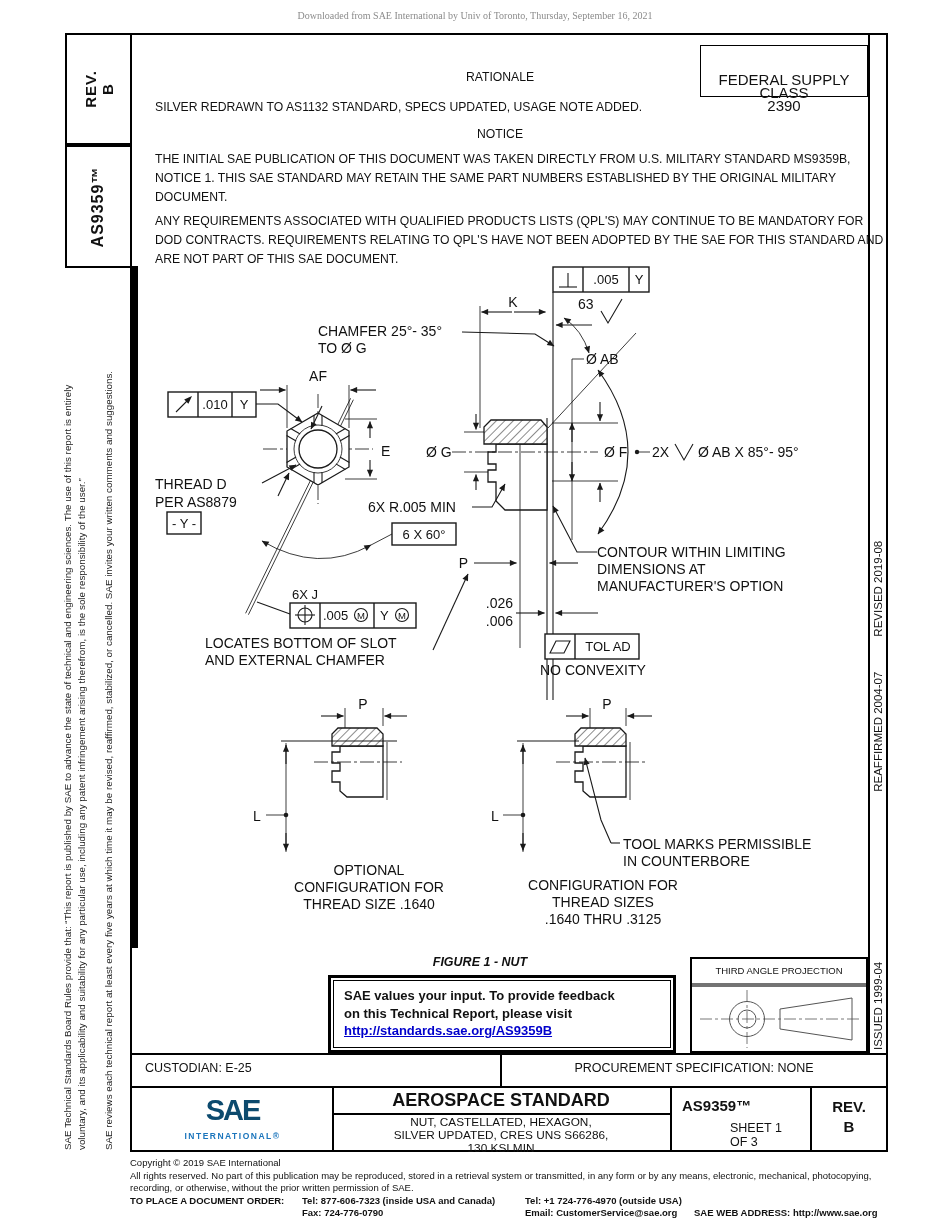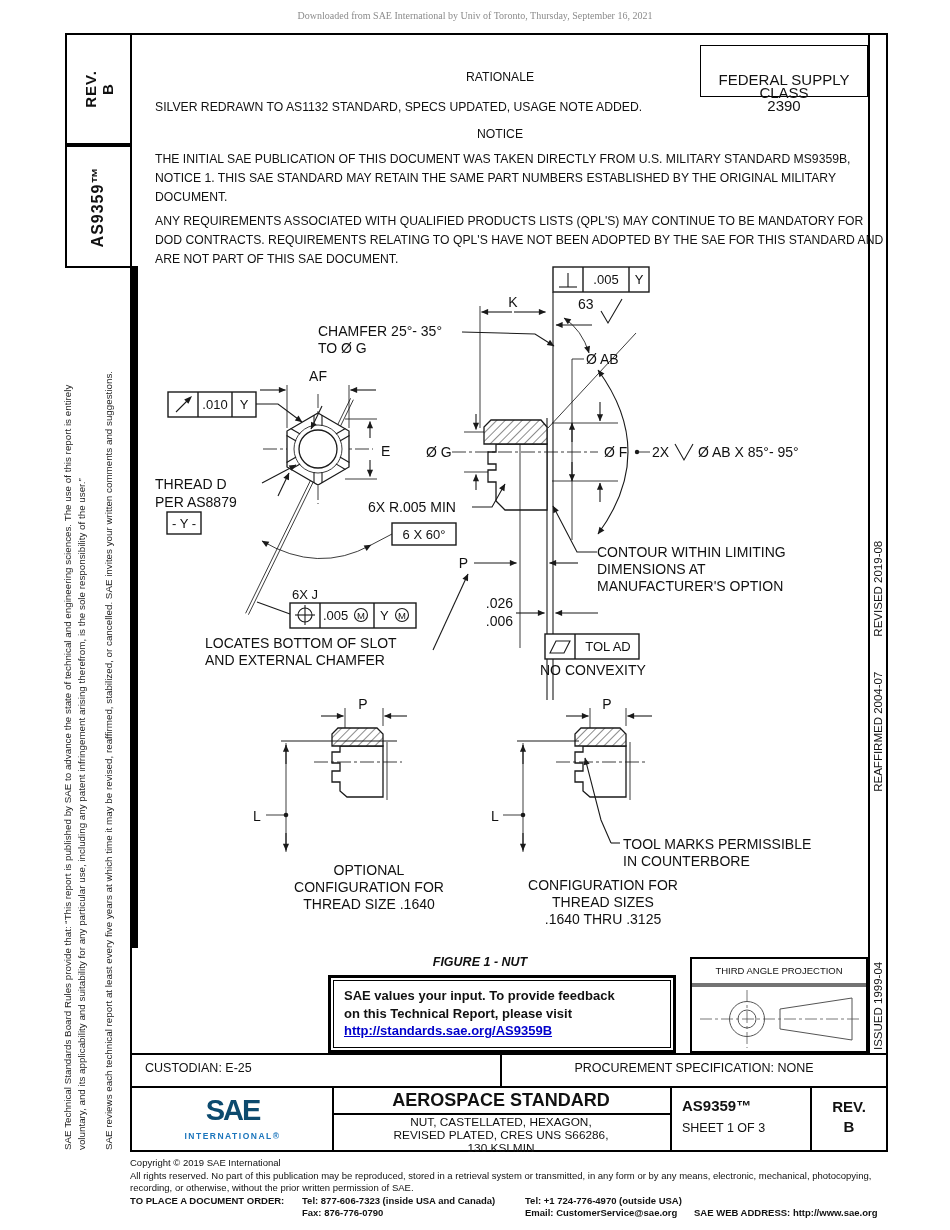--- a/index.html
+++ b/index.html
@@ -27,21 +27,21 @@
   .projbox{left:690px;top:957px;width:178px;height:96px;border:2px solid #000;box-sizing:border-box;}
   .projhead{border-bottom:4px solid #737373;height:24px;line-height:24px;text-align:center;font-size:9.5px;}
   .hline{background:#000;}
   .vline{background:#000;}
   .custodian{left:145px;top:1061px;width:340px;font-size:12.5px;}
   .procurement{left:500px;top:1061px;width:388px;text-align:center;font-size:12.5px;}
   .tb-std{left:332px;top:1090px;width:338px;text-align:center;font-weight:bold;font-size:18px;}
   .tb-title{left:332px;top:1116px;width:338px;text-align:center;font-size:11.8px;line-height:12.8px;}
   .tb-doc{left:682px;top:1097px;width:120px;}
   .tb-docnum{font-weight:bold;font-size:15px;}
-  .tb-sheet{font-size:12.5px;margin-top:7px;}
+  .tb-sheet{font-size:12.5px;margin-top:7px;margin-left:48px;}
   .tb-rev{left:810px;top:1097px;width:78px;text-align:center;font-weight:bold;font-size:15px;line-height:20px;}
   .logo{left:140px;top:1090px;width:185px;text-align:center;}
   .logo-sae{font-size:29px;font-weight:900;color:#0c4a6e;letter-spacing:-2px;line-height:40px;font-family:"Liberation Sans",sans-serif;}
   .logo-int{font-size:8.5px;font-weight:bold;color:#1b75bc;letter-spacing:1.5px;margin-top:1px;}
   .footer{left:130px;top:1157px;width:790px;font-size:9.5px;line-height:12.5px;}
   .footer .frow{position:relative;height:12.5px;}
   .fb{font-weight:bold;}
   .fo1{position:absolute;left:0;}
   .fo2{position:absolute;left:172px;}
   .fo3{position:absolute;left:395px;}
@@ -360,21 +360,21 @@
   <div class="abs procurement">PROCUREMENT SPECIFICATION: NONE</div>
 
   <div class="abs logo">
     <div class="logo-sae">SAE</div>
     <div class="logo-int">INTERNATIONAL®</div>
   </div>
 
   <div class="abs tb-std">AEROSPACE STANDARD</div>
   <div class="abs tb-title">
     <div>NUT, CASTELLATED, HEXAGON,</div>
-    <div>REVISED PLATED, CRES UNS S66286,</div>
+    <div>SILVER UPDATED, CRES UNS S66286,</div>
     <div>130 KSI MIN</div>
   </div>
   <div class="abs tb-doc">
     <div class="tb-docnum">AS9359™</div>
     <div class="tb-sheet">SHEET 1 OF 3</div>
   </div>
   <div class="abs tb-rev">
     <div>REV.</div>
     <div>B</div>
   </div>
@@ -382,19 +382,19 @@
   <div class="abs footer">
     <div>Copyright © 2019 SAE International</div>
     <div>All rights reserved. No part of this publication may be reproduced, stored in a retrieval system or transmitted, in any form or by any means, electronic, mechanical, photocopying,</div>
     <div>recording, or otherwise, without the prior written permission of SAE.</div>
     <div class="frow fb">
       <span class="fo1">TO PLACE A DOCUMENT ORDER:</span>
       <span class="fo2">Tel: 877-606-7323 (inside USA and Canada)</span>
       <span class="fo3">Tel: +1 724-776-4970 (outside USA)</span>
     </div>
     <div class="frow fb">
-      <span class="fo2">Fax: 876-776-0790</span>
+      <span class="fo2">Fax: 724-776-0790</span>
       <span class="fo3">Email: CustomerService@sae.org</span>
       <span class="fo4">SAE WEB ADDRESS: http://www.sae.org</span>
     </div>
   </div>
 
 </div>
 
 </body></html>

